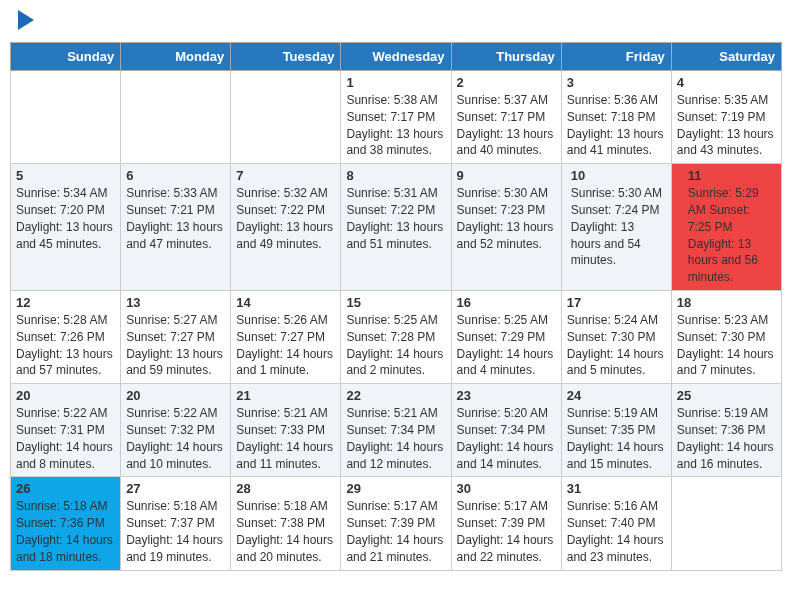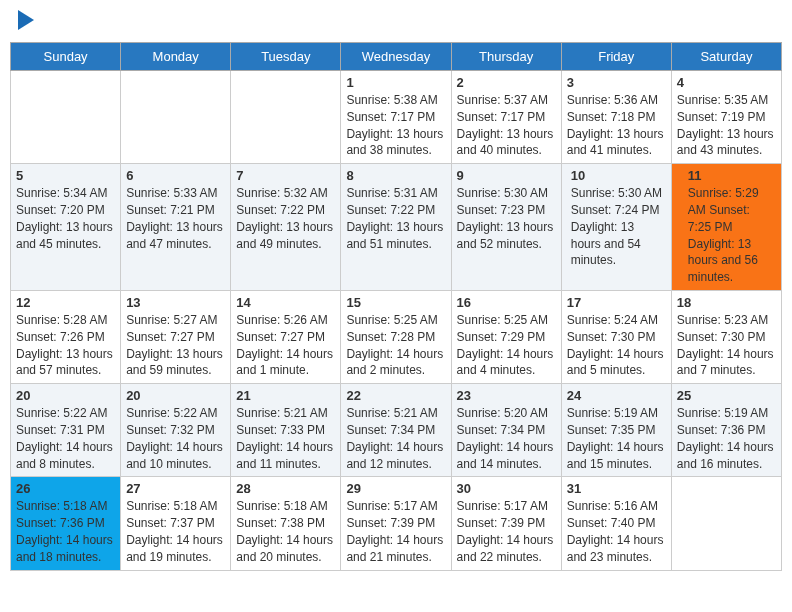--- a/index.html
+++ b/index.html
@@ -52,24 +52,24 @@
       color: #555;
     }
     .calendar {
       width: 100%;
       border-collapse: collapse;
       font-size: 11px;
     }
     .calendar th {
       background: #2878c0;
       color: #fff;
-      text-align: center;
+      text-align: right;
       padding: 6px 6px;
       font-size: 13px;
-      font-weight: normal;
+      font-weight: bold;
       border: 1px solid #aaa;
     }
     .calendar td {
       vertical-align: top;
       border: 1px solid #ccc;
       padding: 4px 5px;
       width: calc(100% / 7);
       min-height: 80px;
       background: #fff;
     }
@@ -188,21 +188,21 @@
 Daylight: 13 hours
 and 52 minutes.</div>
         </td>
         <td style="background: rgb(240, 244, 248); padding-left: 9px;">
           <div class="cell-day">10</div>
           <div class="cell-info">Sunrise: 5:30 AM
 Sunset: 7:24 PM
 Daylight: 13 hours
 and 54 minutes.</div>
         </td>
-        <td style="background: #f97316; padding-left: 16px;">
+        <td style="background: #ef4444; padding-left: 16px;">
           <div class="cell-day">11</div>
           <div class="cell-info">Sunrise: 5:29 AM
 Sunset: 7:25 PM
 Daylight: 13 hours
 and 56 minutes.</div>
         </td>
       </tr>
       <tr>
         <td style="background: rgb(255, 255, 255);">
           <div class="cell-day">12</div>

